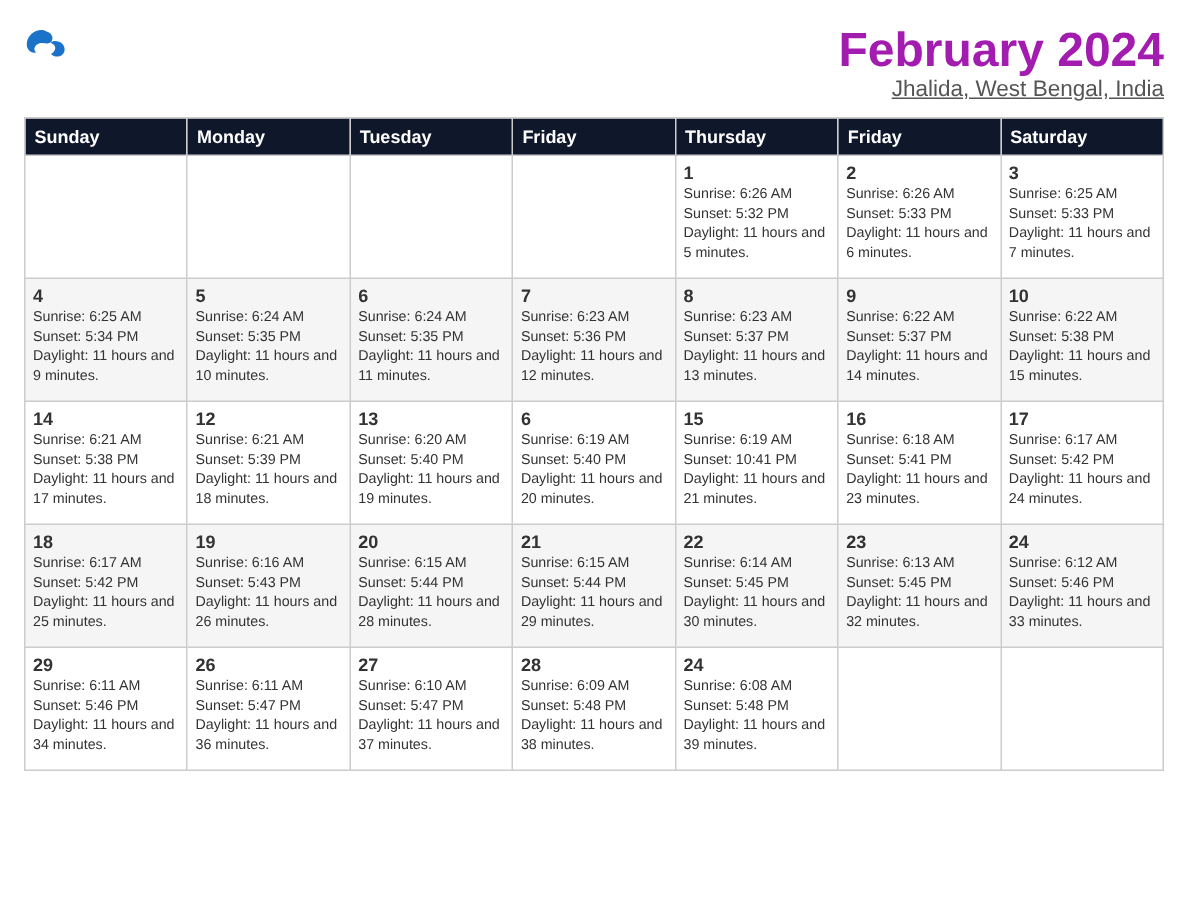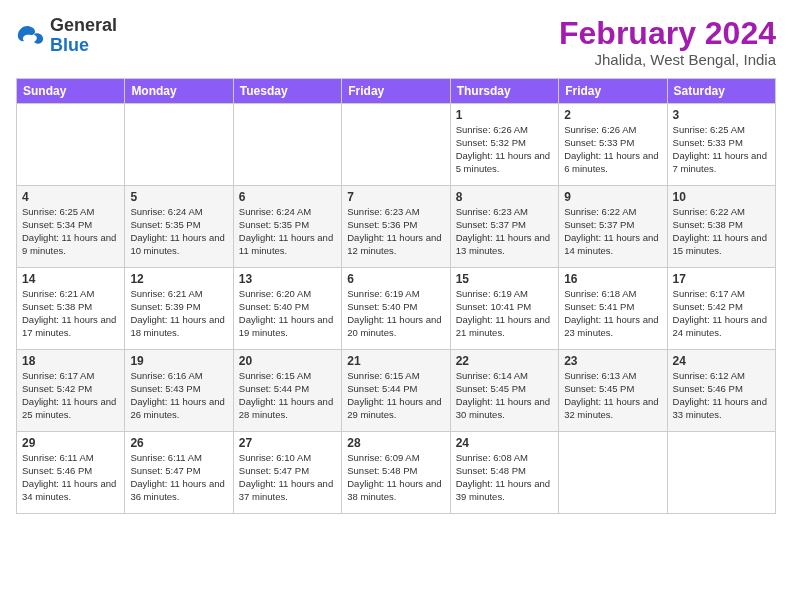--- a/index.html
+++ b/index.html
@@ -34,28 +34,29 @@
     }
     .main-title {
       font-size: 32px;
       font-weight: bold;
       color: #a21caf;
       line-height: 1.1;
     }
     .subtitle {
       font-size: 15px;
       color: #555;
+      text-decoration: underline;
     }
     table {
       width: 100%;
       border-collapse: collapse;
       table-layout: fixed;
     }
     th {
-      background-color: #8b5cf6;
+      background-color: #0f172a;
       color: white;
       text-align: left;
       padding: 5px 6px;
       font-size: 12px;
       font-weight: bold;
       border: 1px solid #ccc;
     }
     td {
       border: 1px solid #ccc;
       vertical-align: top;
@@ -89,24 +90,20 @@
 </head>
 <body>
 
 <div class="container">
   <div class="header">
     <div class="logo">
       <svg class="logo-bird" viewBox="0 0 30 28" xmlns="http://www.w3.org/2000/svg">
         <path d="M15 5 C10 2, 3 6, 2 12 C1 17, 5 20, 8 19 C6 17, 7 14, 10 13 C13 12, 16 14, 18 12 C20 10, 19 6, 15 5Z" fill="#1a73c8"></path>
         <path d="M18 12 C22 10, 28 13, 27 18 C26 22, 21 23, 18 20 C20 19, 22 16, 20 14 C19 13, 18 13, 18 12Z" fill="#1a73c8"></path>
       </svg>
-      <div style="display:flex; flex-direction:column; line-height:1.1;">
-        <span style="font-size:18px; font-weight:bold; color:#333;">General</span>
-        <span style="font-size:18px; font-weight:bold; color:#1a73c8;">Blue</span>
-      </div>
     </div>
     <div class="title-block">
       <div class="main-title">February 2024</div>
       <div class="subtitle">Jhalida, West Bengal, India</div>
     </div>
   </div>
 
   <table>
     <thead>
       <tr>

